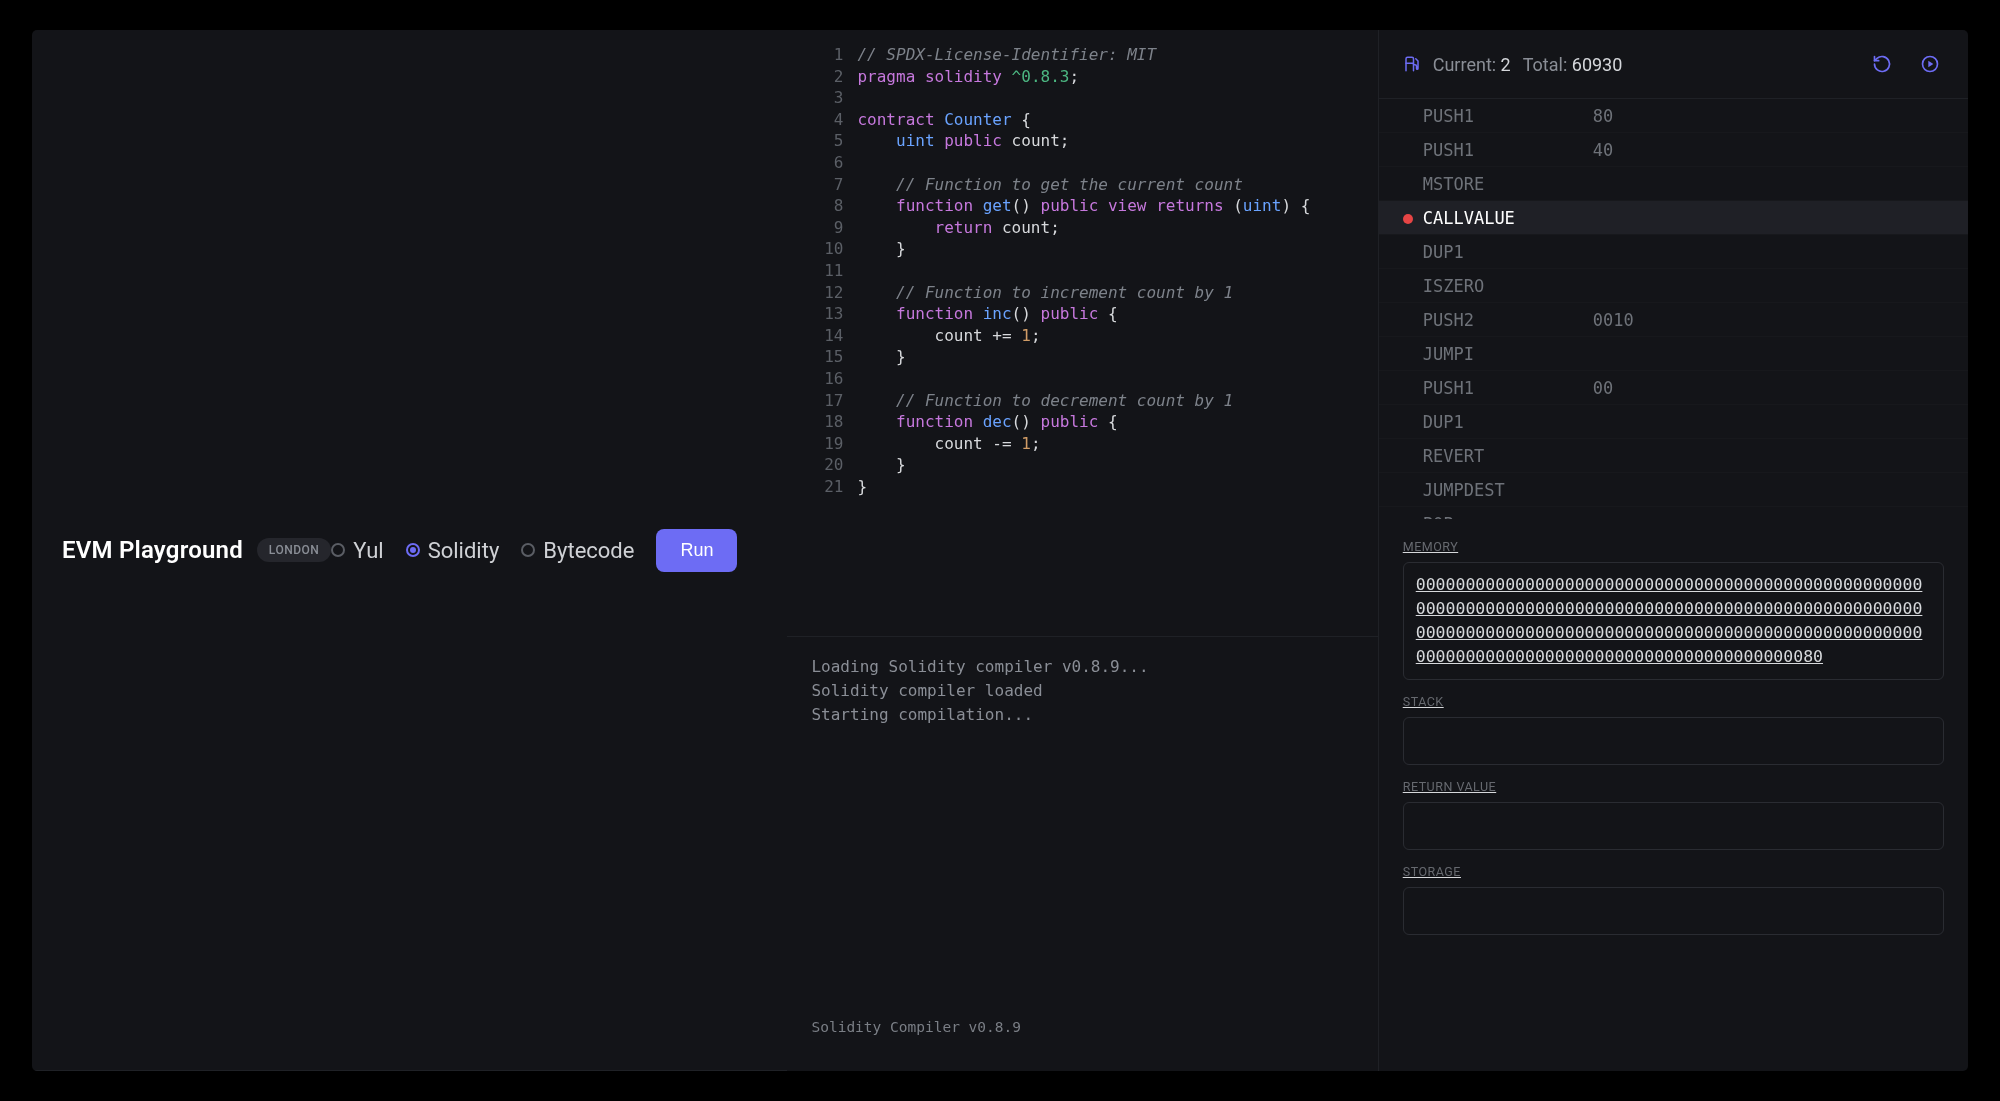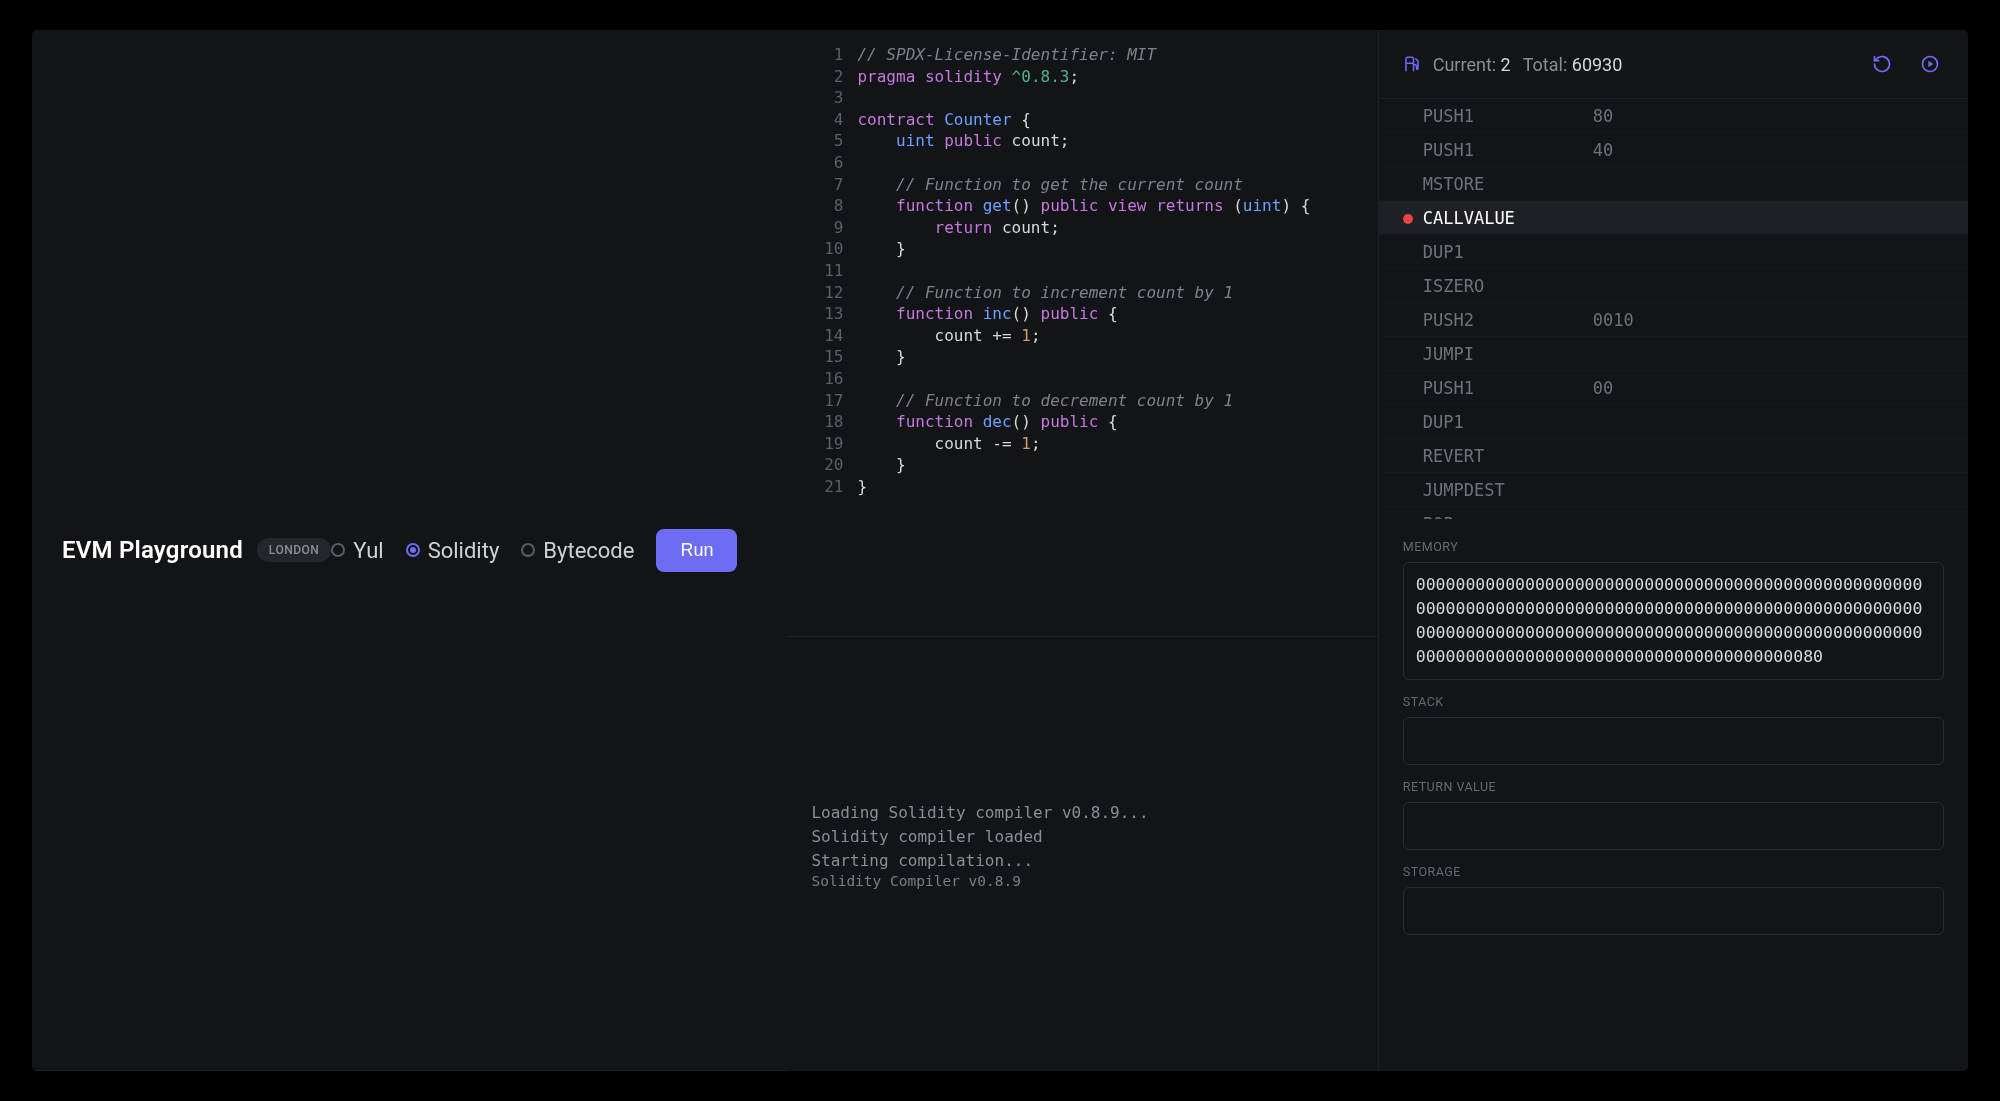--- a/index.html
+++ b/index.html
@@ -96,21 +96,21 @@
   .tok-punc{color:var(--text)}
   .tok-version{color:var(--green)}
   
   .console{
     border-top:1px solid var(--panel-border);
     padding:18px 24px 36px 24px;
     font-family:"SF Mono",ui-monospace,Menlo,Consolas,monospace;
     font-size:16px;color:var(--text-dim2);
     flex-shrink:0;
     min-height:380px;
-    display:flex;flex-direction:column;justify-content:center;
+    display:flex;flex-direction:column;justify-content:space-between;
   }
   .console .lines div{line-height:1.5}
   .console .footer{color:#7a7e85;font-size:14.5px}
   
   .right-header{
     display:flex;align-items:center;justify-content:space-between;
     padding:20px 24px;border-bottom:1px solid var(--panel-border);gap:16px;
   }
   .gas{display:flex;align-items:center;gap:12px;color:var(--text-dim2);font-size:18px}
   .gas .icon{color:var(--accent);display:inline-flex}
@@ -136,21 +136,21 @@
   .op-row.active .marker::before{
     content:"";display:inline-block;width:10px;height:10px;border-radius:50%;
     background:#e64545;
   }
   .op-row .opname{flex:0 0 170px}
   .op-row .oparg{color:inherit}
   
   .state{
     padding:6px 24px 30px 24px;
     font-family:"SF Mono",ui-monospace,Menlo,Consolas,monospace;
-    overflow:auto;flex:1;
+    overflow:auto;flex:1;text-decoration:underline;
   }
   .state-section{margin-top:14px}
   .state-label{
     color:#66696f;font-size:12.5px;letter-spacing:.5px;
     margin-bottom:8px;font-family:-apple-system,BlinkMacSystemFont,"Segoe UI",Roboto,sans-serif;
   }
   .state-box{
     border:1px solid #2a2c32;border-radius:6px;
     padding:10px 12px;min-height:26px;
     font-size:16.5px;color:#d7d9dc;

